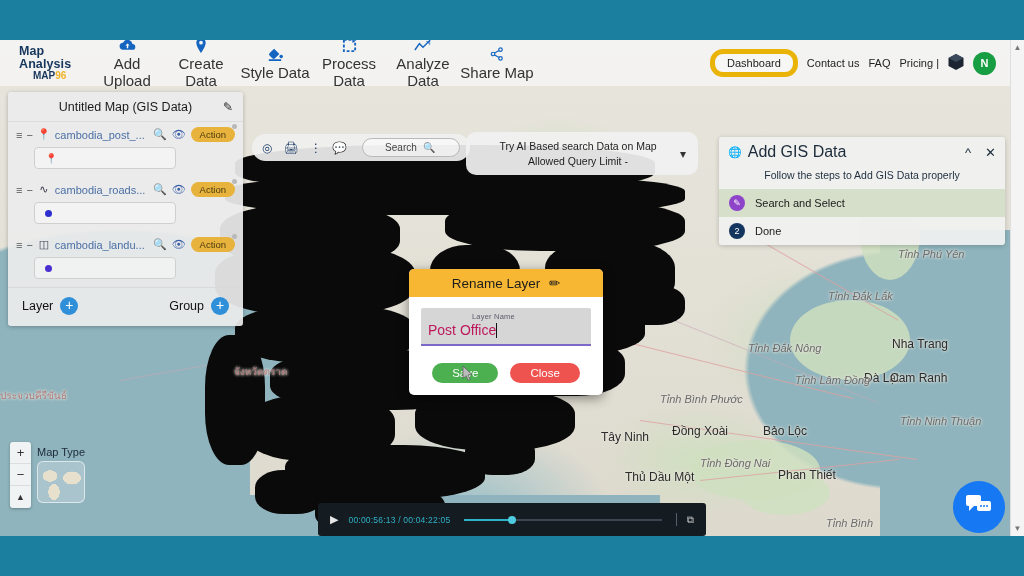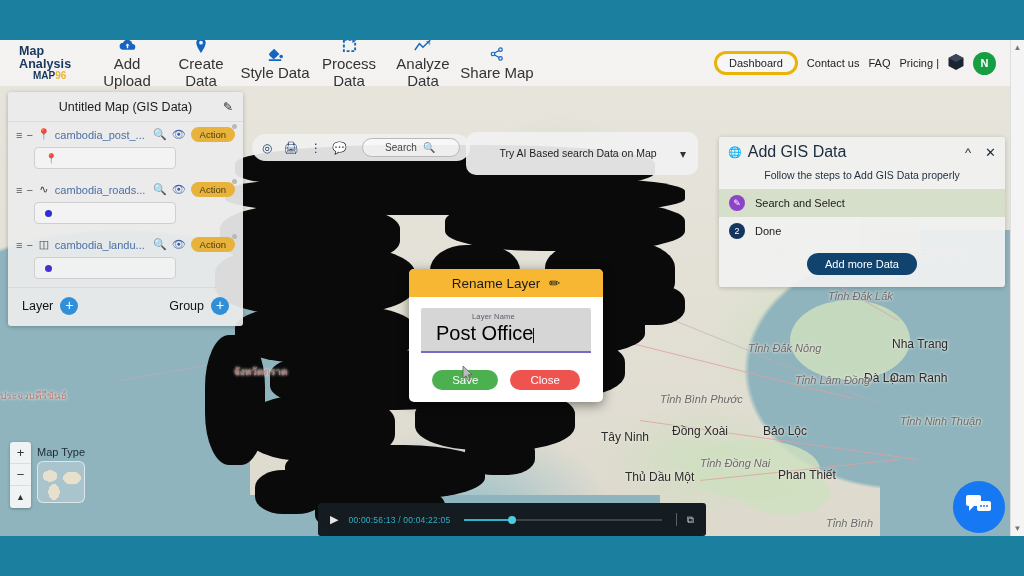--- a/index.html
+++ b/index.html
@@ -61,21 +61,21 @@
   #logo .l2 em { font-style:normal; color:#f0b429; }
   .navitem {
     width:74px; text-align:center; color:#223; cursor:pointer;
     display:flex; flex-direction:column; align-items:center; gap:2px;
   }
   .navitem .ico { height:16px; display:flex; align-items:center; color:#1565c0; }
   .navitem .lbl { font-size:15px; color:#333; }
 
   #hright { margin-left:auto; display:flex; align-items:center; gap:9px; padding-right:14px; }
   #dashbtn {
-    border:3px solid #eab308; border-radius:13px; padding:3px 12px;
+    border:5px solid #eab308; border-radius:13px; padding:3px 12px;
     font-size:11px; color:#222; background:rgba(255,255,255,.35);
   }
   #hright .hlink { font-size:11px; color:#222; }
   #cube { font-size:15px; color:#1b2430; }
   #avatar {
     width:23px; height:23px; border-radius:50%; background:#179e43; color:#fff;
     font-size:11px; display:flex; align-items:center; justify-content:center; font-weight:bold;
   }
 
   
@@ -180,21 +180,21 @@
     background:#f7b733; text-align:center; padding:6px 0;
     font-size:13.5px; color:#1c1c1c;
   }
   #mbody { padding:11px 12px 6px; }
   #fieldwrap {
     background:#d6d6d6; border-bottom:2px solid #7b68c8;
     padding:4px 7px 3px; border-radius:2px 2px 0 0;
   }
   #fieldwrap .flabel { font-size:7.5px; color:#5b5b6b; letter-spacing:.2px;padding-left:44px;}
   #fieldwrap .fval {
-    font-size:20px; color:#000000; padding:1px 0 3px; position:relative; display:inline-block;margin-left:8px;
+    font-size:14px; color:#be185d; padding:1px 0 3px; position:relative; display:inline-block;
   }
   #caret { display:inline-block; width:1px; height:15px; background:#111; vertical-align:-3px; }
   #mfoot { display:flex; justify-content:center; gap:12px; padding:11px 0 12px; }
   .mbtn { border-radius:12px; color:#fff; font-size:11.5px; padding:4px 20px; position:relative;}
   #savebtn { background:#4caf50; }
   #closebtn { background:#ef5350; }
   #cursor {
     position:absolute; left:462px; top:325px; width:12px; height:16px; pointer-events:none;
   }
 
@@ -470,42 +470,40 @@
       <span class="tbi">💬</span>
       <div id="searchpill">
         <span>Search</span>
         <span>🔍</span>
       </div>
     </div>
 
     <div id="aibar">
       <div class="txt">
         <div>Try AI Based search Data on Map</div>
+        <div>Allowed Query Limit -</div>
       </div>
       <span class="chev">▾</span>
     </div>
 
     <div id="gispanel">
       <div id="gphead">
         <span class="gicon">🌐</span>
         <span class="gtitle">Add GIS Data</span>
         <span class="ctl">^</span>
         <span class="ctl">✕</span>
       </div>
       <div id="gpsub">Follow the steps to Add GIS Data properly</div>
       <div class="gstep active">
         <span class="gbadge" style="background:#8e44c9;">✎</span>
         <span>Search and Select</span>
       </div>
       <div class="gstep">
         <span class="gbadge" style="background:#14365e;">2</span>
         <span>Done</span>
-      </div>
-      <div id="gpfoot">
-        <span id="addmore">Add more Data</span>
       </div>
     </div>
 
     <div id="modal">
       <div id="mhead">
         <span>Rename Layer</span>
         <span style="margin-left:5px;">✏</span>
       </div>
       <div id="mbody">
         <div id="fieldwrap">

